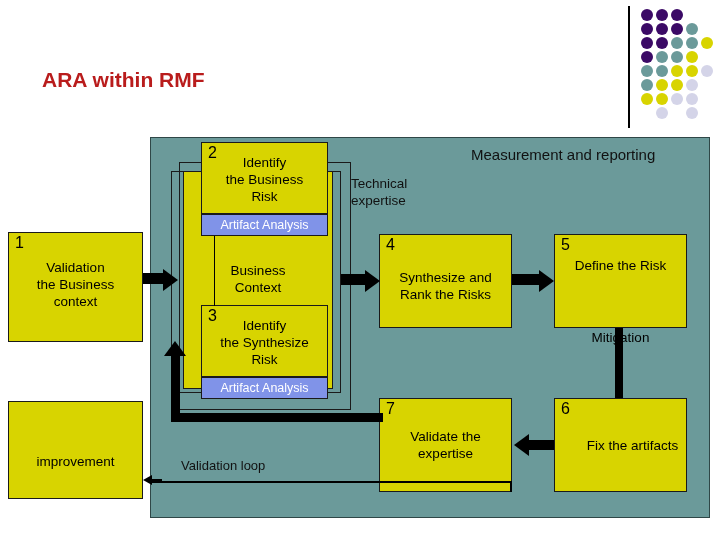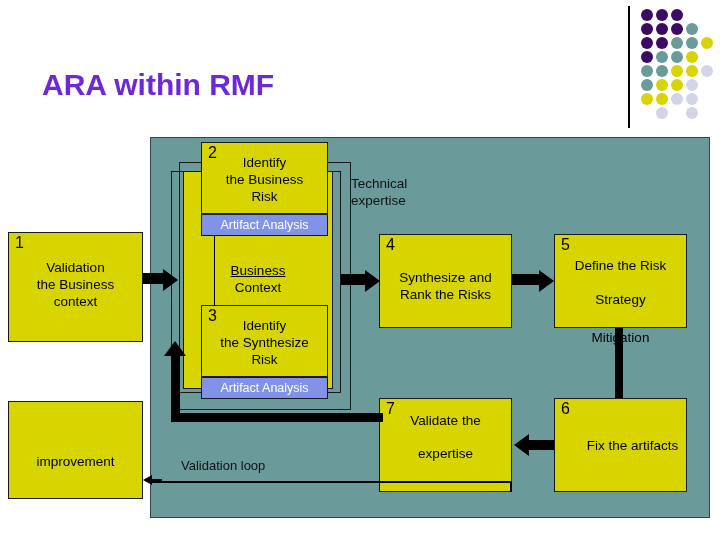--- a/index.html
+++ b/index.html
@@ -13,23 +13,23 @@
     position: relative;
     overflow: hidden;
     font-family: "Liberation Sans", sans-serif;
   }
 
   
   #slide-title {
     position: absolute;
     left: 42px;
     top: 68px;
-    font-size: 30px;
+    font-size: 21px;
     font-weight: bold;
-    color: #6d28d9;
+    color: #b91c1c;
     letter-spacing: 0px;
     white-space: nowrap;
   }
 
   
   #logo-rule {
     position: absolute;
     left: 628px;
     top: 6px;
     width: 2px;
@@ -206,34 +206,35 @@
     <span class="dot" style="left: 0px; top: 84px; background: rgb(216, 212, 0);"></span>
     <span class="dot" style="left: 15px; top: 84px; background: rgb(216, 212, 0);"></span>
     <span class="dot" style="left: 30px; top: 84px; background: rgb(212, 212, 232);"></span>
     <span class="dot" style="left: 45px; top: 84px; background: rgb(212, 212, 232);"></span>
     <span class="dot" style="left: 15px; top: 98px; background: rgb(212, 212, 232);"></span>
     <span class="dot" style="left: 45px; top: 98px; background: rgb(212, 212, 232);"></span>
   </div>
 
 <div id="rmf-panel">
 
+  <div id="measurement-label">Measurement and reporting</div>
 
   <div id="technical-expertise-label">
     <div>Technical</div>
     <div>expertise</div>
   </div>
 
   <div id="validation-loop-label">Validation loop</div>
 
   <div class="frame" style="left:28px; top:24px; width:172px; height:248px;"></div>
 
   <div class="frame" style="left:20px; top:33px; width:170px; height:222px;"></div>
 
   <div class="ybox" style="left:32px; top:33px; width:150px; height:218px;">
-    <div class="btext" style="top:90px;text-decoration:underline;">Business</div>
+    <div class="btext" style="top:90px;">Business</div>
     <div class="btext" style="top:107px;">Context</div>
   </div>
 
   <div class="ybox" style="left:50px; top:4px; width:127px; height:72px;">
     <div class="num">2</div>
     <div class="btext" style="top:11px;">Identify</div>
     <div class="btext" style="top:28px;">the Business</div>
     <div class="btext" style="top:45px;">Risk</div>
   </div>
   <div class="artifact-strip" style="left:50px; top:76px; width:127px; height:22px;">Artifact Analysis</div>
@@ -251,26 +252,25 @@
   <div class="ybox" style="left:228px; top:96px; width:133px; height:94px;">
     <div class="num">4</div>
     <div class="btext" style="top:51px;">Rank the Risks</div>
     <div class="btext" style="top:34px;">Synthesize and</div>
   </div>
 
   <div class="ybox" style="left:403px; top:96px; width:133px; height:94px;">
     <div class="num">5</div>
     <div class="btext" style="top:22px;">Define the Risk</div>
     <div class="btext" style="top:49px;margin-top:45px;">Mitigation</div>
-    <div class="btext" style="top:56px;">Strategy</div>
   </div>
 
   <div class="ybox" style="left:228px; top:260px; width:133px; height:94px;">
     <div class="num">7</div>
-    <div class="btext" style="top:13px;">Validate the</div>
+    <div class="btext" style="top:29px;">Validate the</div>
     <div class="btext" style="top:46px;">expertise</div>
   </div>
 
   <div class="ybox" style="left:403px; top:260px; width:133px; height:94px;">
     <div class="num">6</div>
     <div class="btext" style="top:38px;padding-left:24px;">Fix the artifacts</div>
   </div>
 
   <div class="bar" style="left:190px; top:136px; width:24px; height:11px;"></div>
   <div class="arrow-r" style="left:214px; top:132px;"></div>

